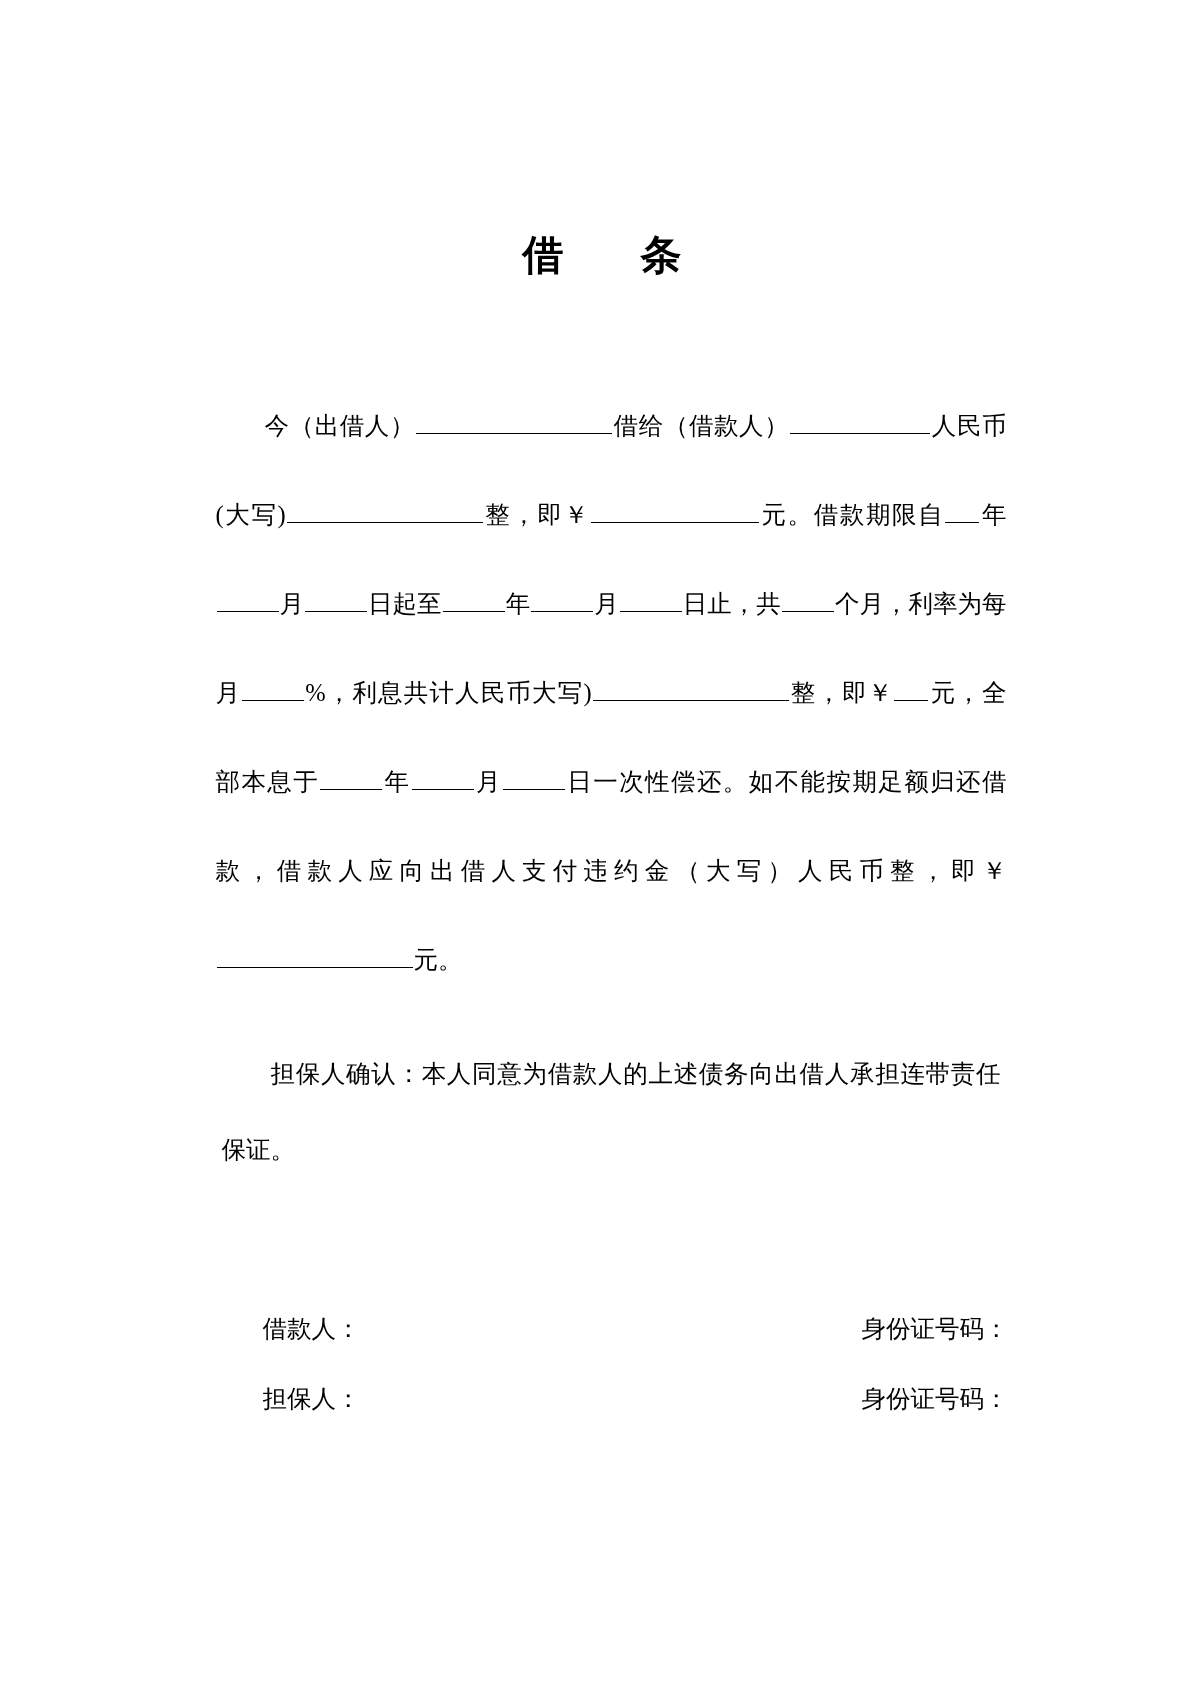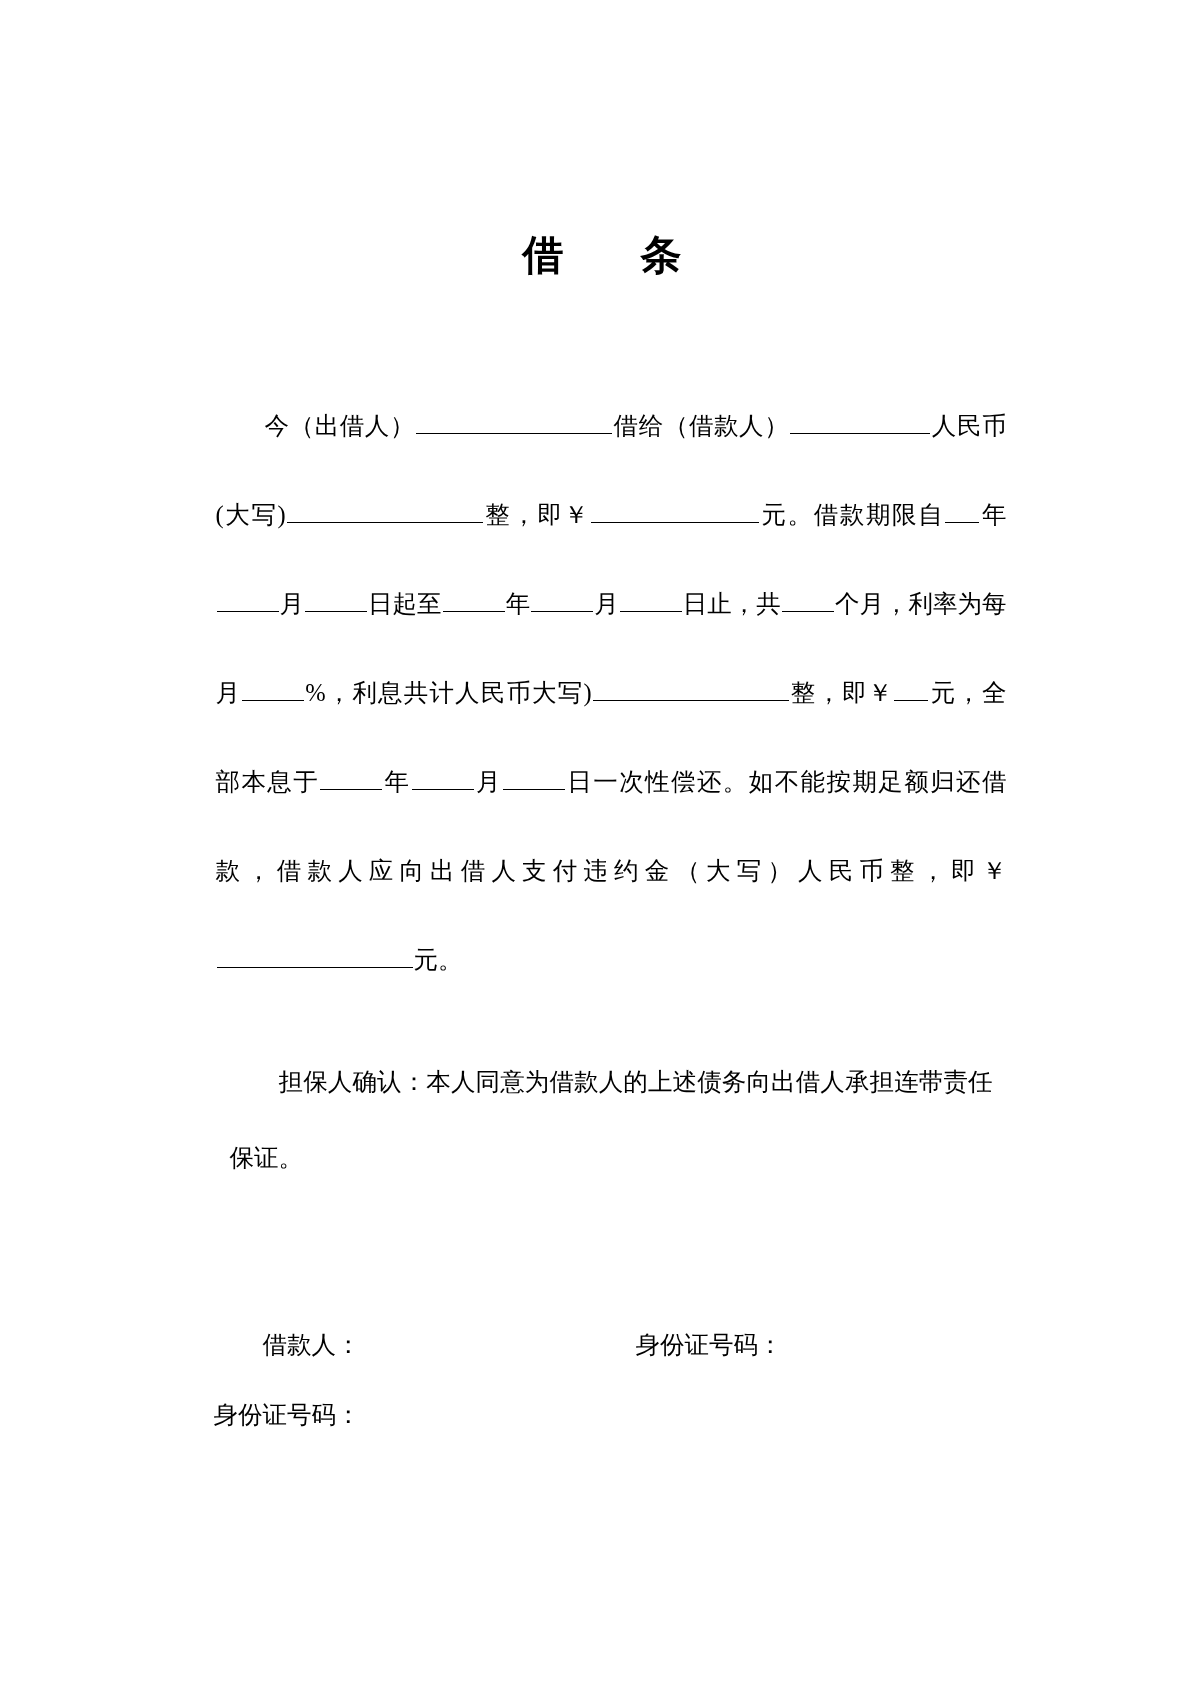--- a/index.html
+++ b/index.html
@@ -63,21 +63,21 @@
   .w-xl  { width: 168px; }
   .w-xxl { width: 196px; }
   .guarantee-block {
     margin: 0 auto;
     width: 795px;
     padding-top: 22px;
   }
   .guarantee-para {
     font-size: 24.5px;
     line-height: 76px;
-    margin: 16px;
+    margin: 8px;
     text-indent: 49px;
     text-align: justify;
   }
   .sign-block {
     margin: 0 auto;
     width: 795px;
     padding-top: 98px;
   }
   .sign-row {
     display: flex;
@@ -85,20 +85,21 @@
     line-height: 70px;
     gap: 32px;
   }
   .sign-left {
     width: 390px;
     padding-left: 49px;
     box-sizing: border-box;
   }
   .sign-right {
     flex: 1;
+    text-align: right;
   }
 </style>
 </head>
 <body>
 
 <div class="page">
 
   <h1 class="doc-title">借　条</h1>
 
   <div class="body-block">
@@ -108,17 +109,18 @@
   <div class="guarantee-block">
     <p class="guarantee-para">担保人确认：本人同意为借款人的上述债务向出借人承担连带责任保证。</p>
   </div>
 
   <div class="sign-block">
     <div class="sign-row">
       <div class="sign-left">借款人：</div>
       <div class="sign-right">身份证号码：</div>
     </div>
     <div class="sign-row">
+      <div class="sign-left">担保人：</div>
       <div class="sign-right">身份证号码：</div>
     </div>
   </div>
 
 </div>
 
 </body></html>

